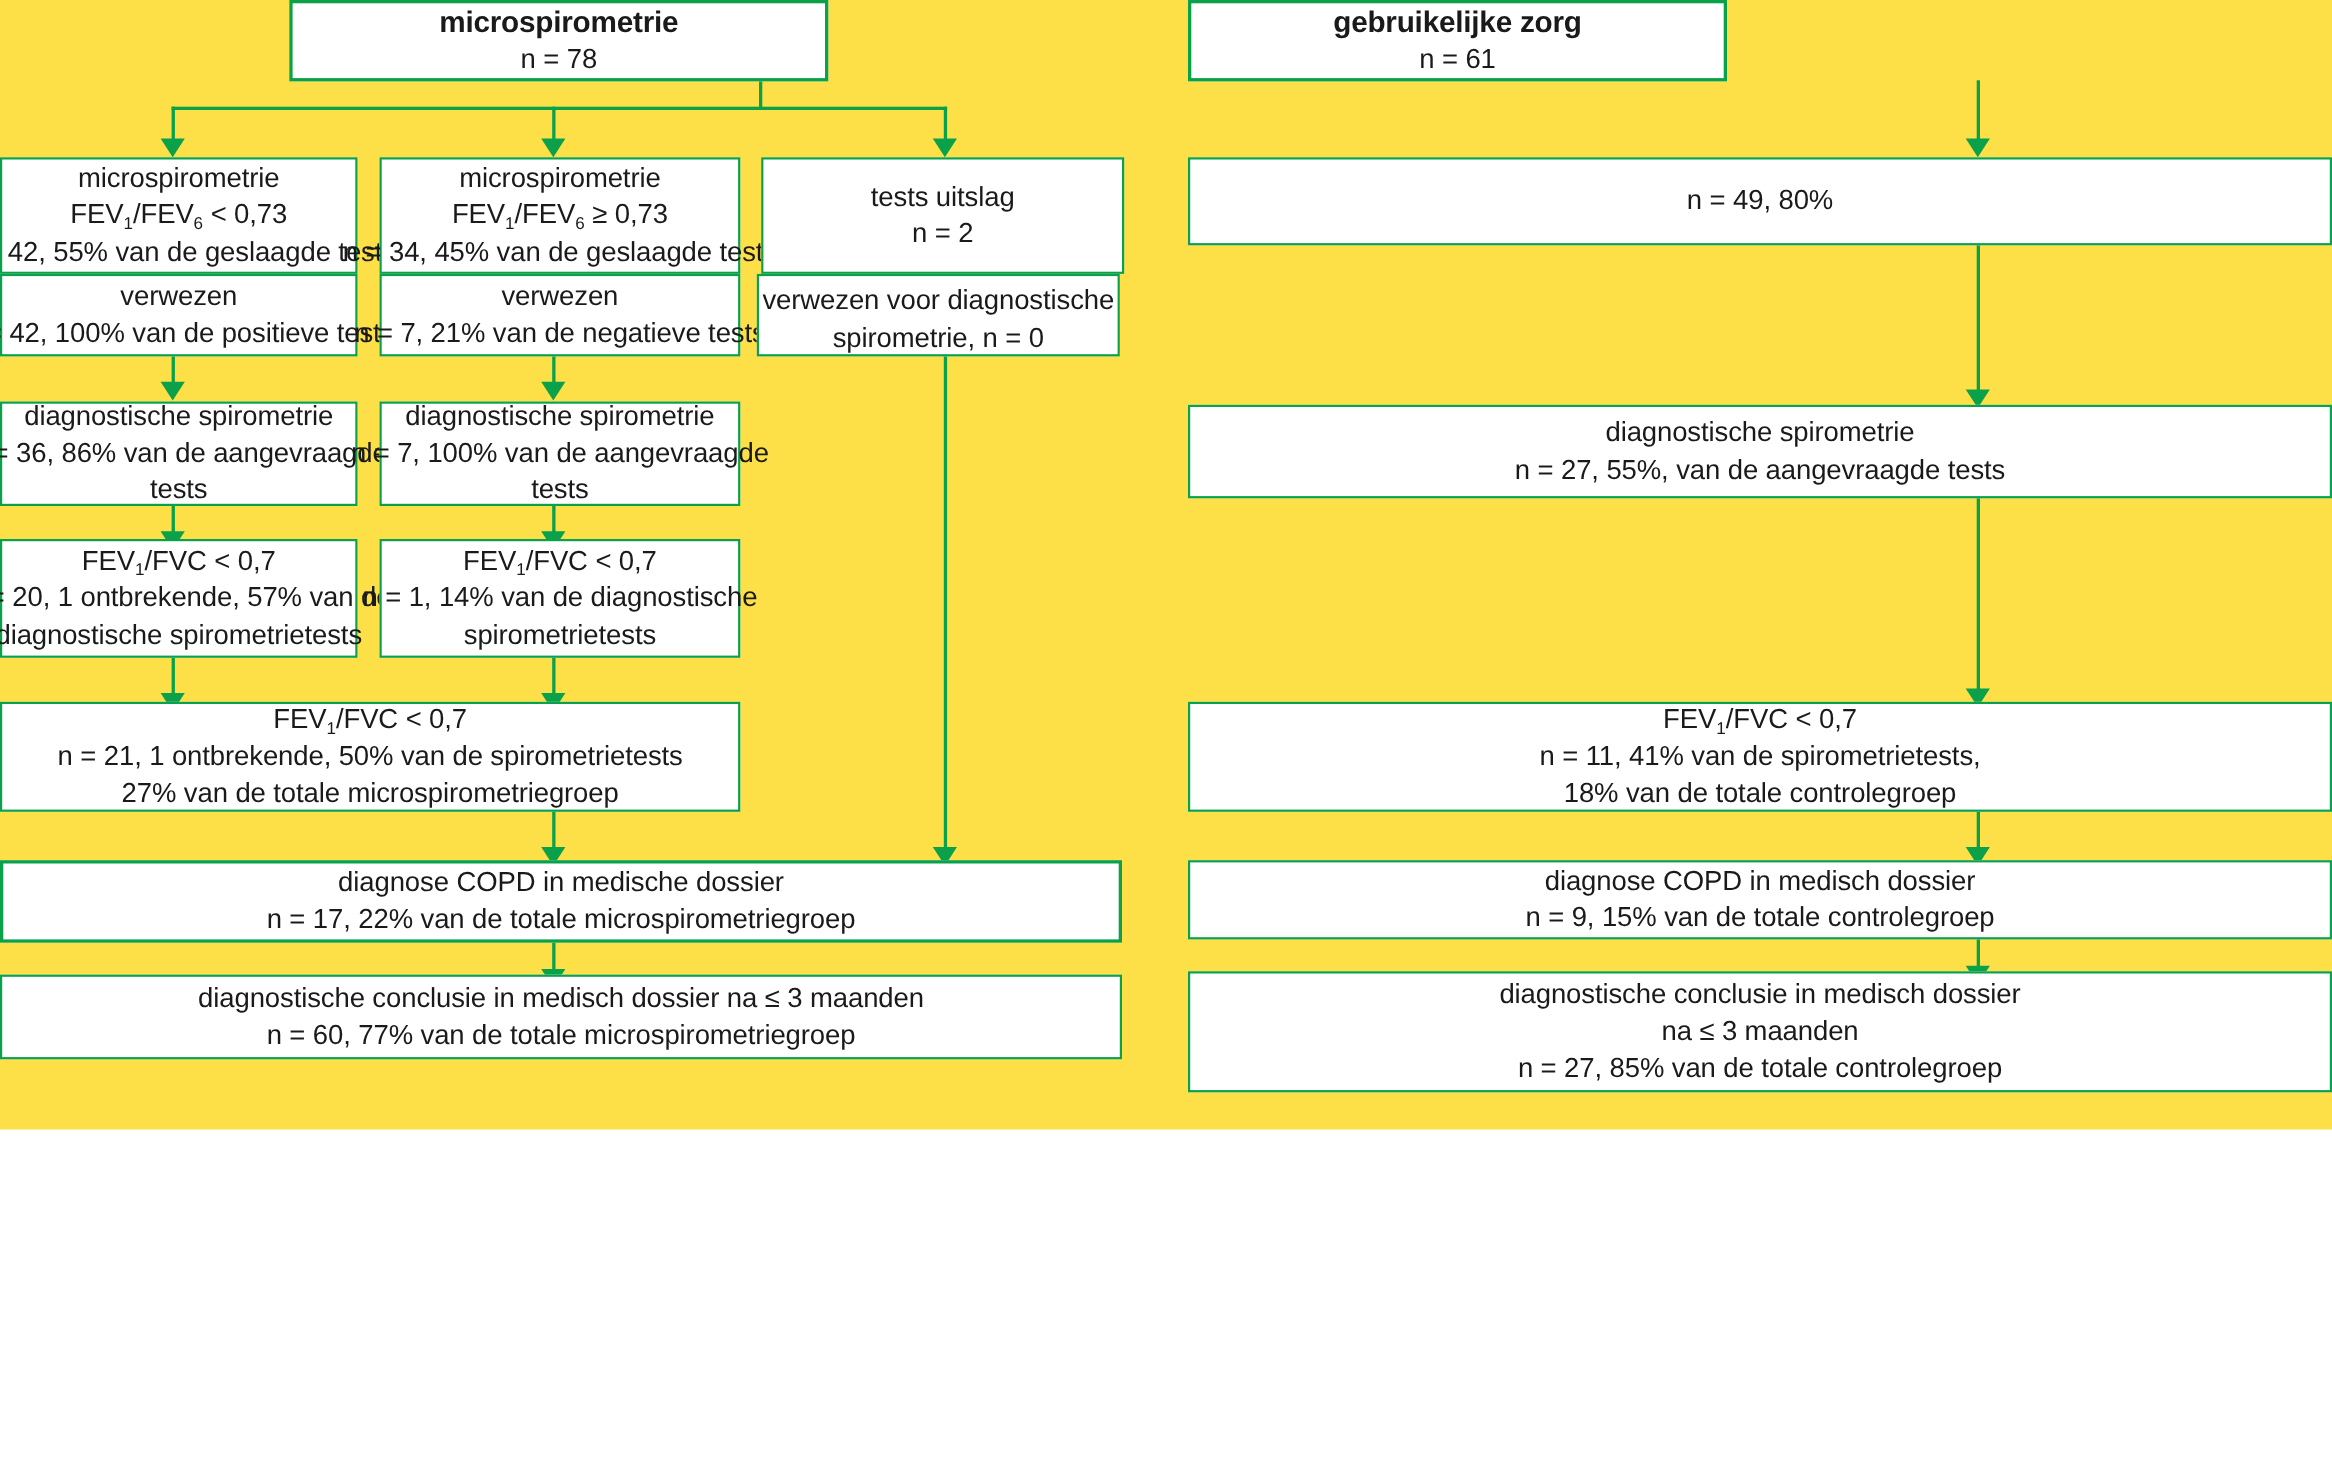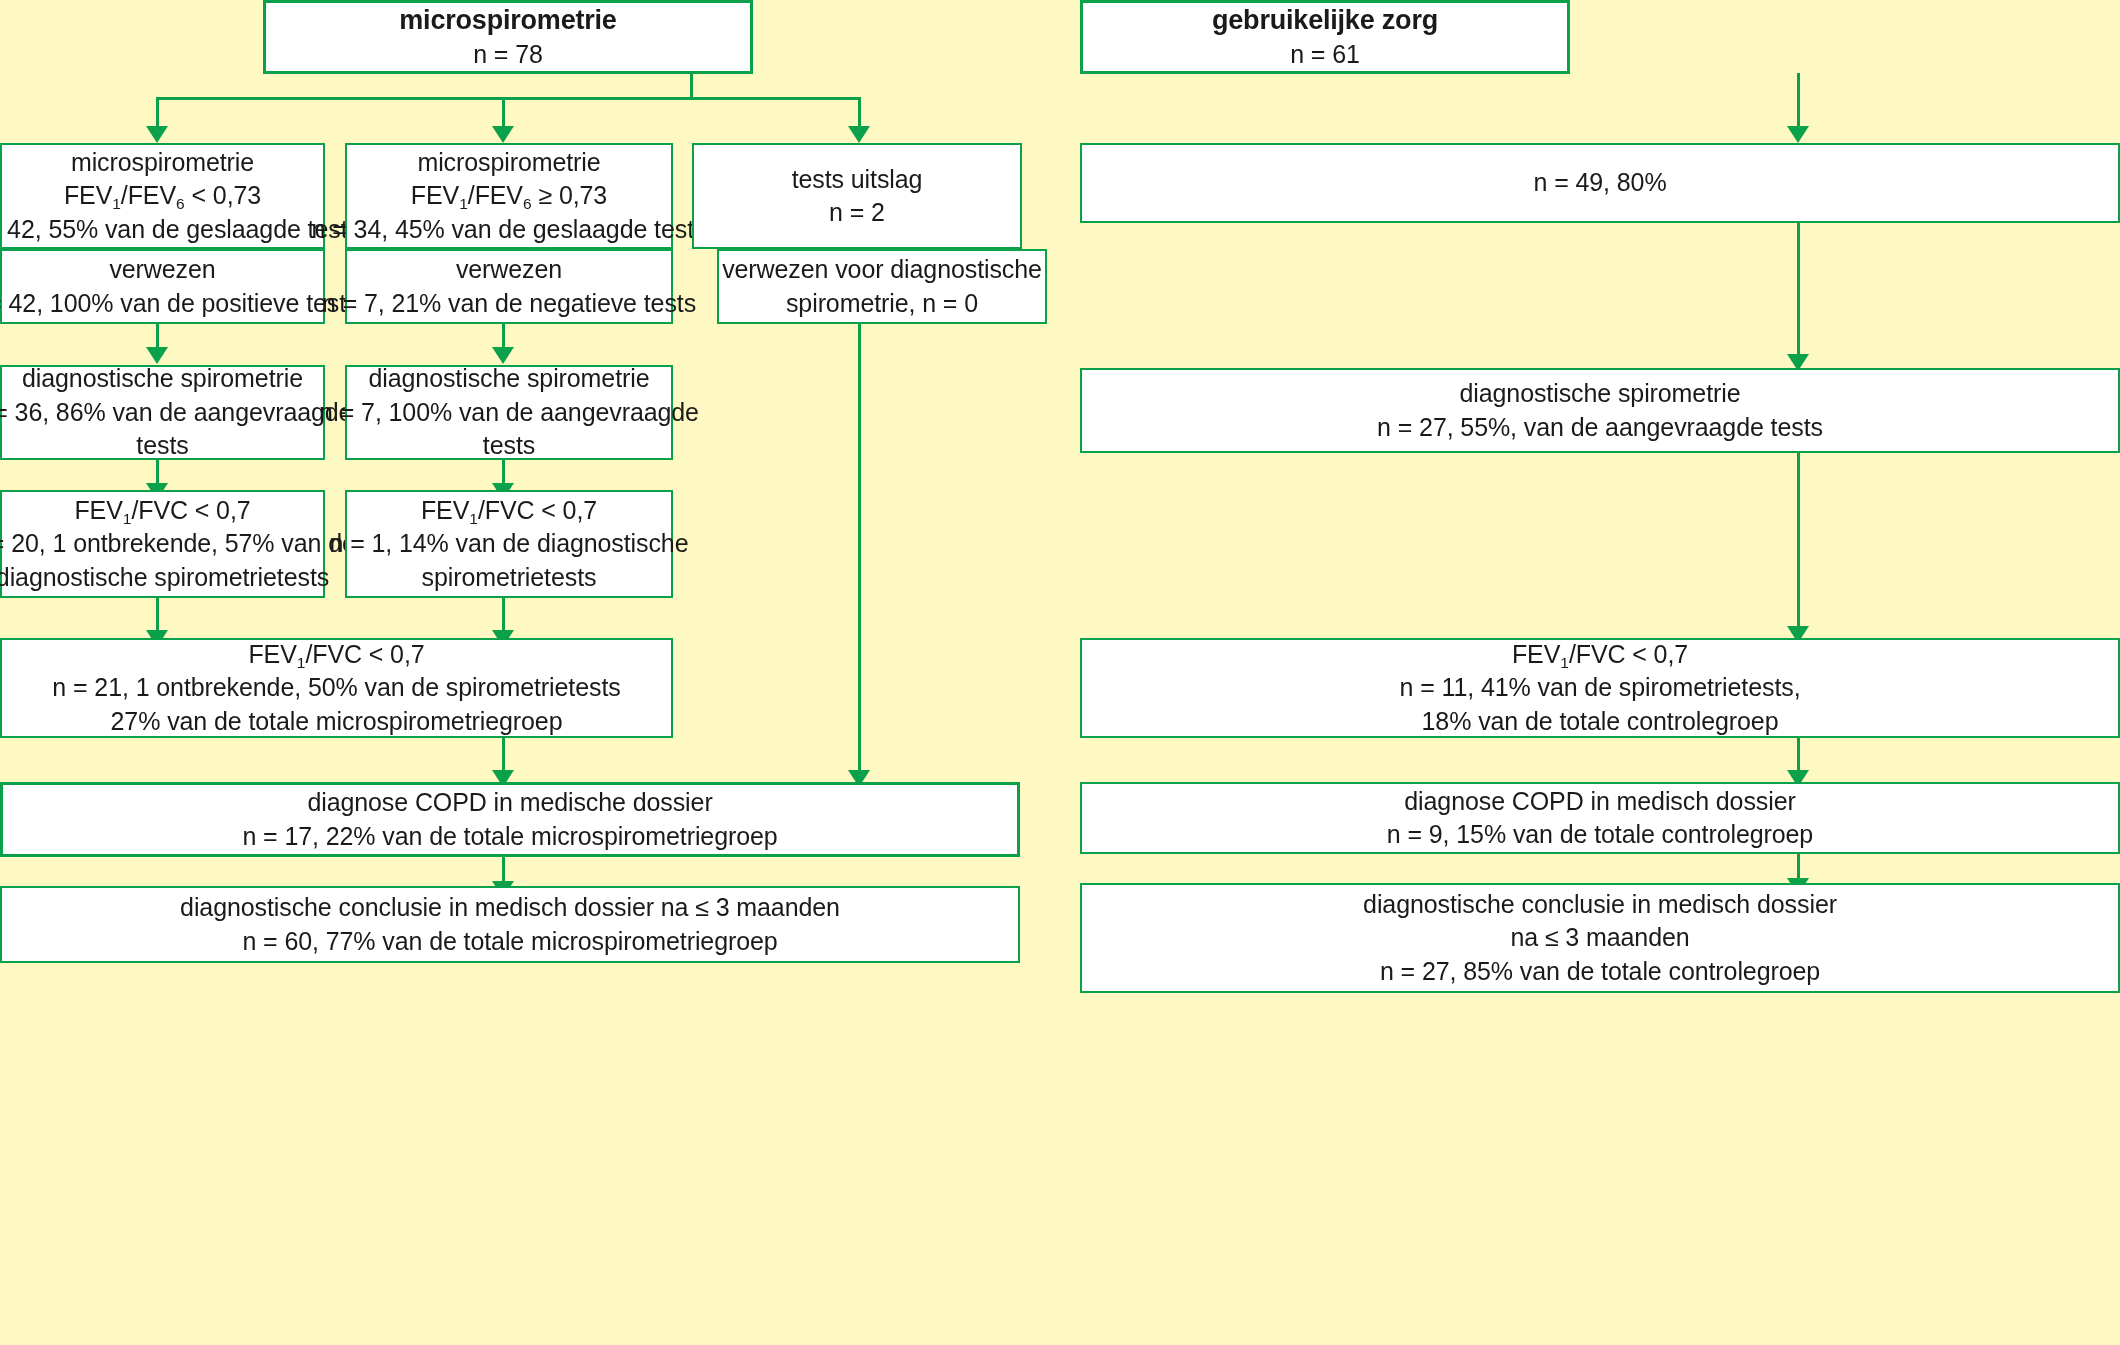--- a/index.html
+++ b/index.html
@@ -6,22 +6,22 @@
     margin: 0;
     padding: 0;
     background: #ffffff;
   }
   body {
     font-family: "Liberation Sans", "DejaVu Sans", sans-serif;
   }
   #canvas {
     position: relative;
     width: 2120px;
-    height: 1345px;
-    background: #fef9c3;
+    height: 1027px;
+    background: #fde047;
     overflow: hidden;
   }
   
   .box {
     position: absolute;
     box-sizing: border-box;
     border: 3px solid #0aa14a;
     background: #ffffff;
     display: flex;
     flex-direction: column;
@@ -146,21 +146,21 @@
   <div class="box thin" style="left:0px; top:249px; width:325px; height:75px;">
     <span class="ln">verwezen</span>
     <span class="ln">n = 42, 100% van de positieve tests</span>
   </div>
 
   <div class="box thin" style="left:345px; top:249px; width:328px; height:75px;">
     <span class="ln">verwezen</span>
     <span class="ln">n = 7, 21% van de negatieve tests</span>
   </div>
 
-  <div class="box thin" style="left:717px; top:249px; width:330px; height:75px;">
+  <div class="box thin" style="left:688px; top:249px; width:330px; height:75px;justify-content:space-between;">
     <span class="ln">verwezen voor diagnostische</span>
     <span class="ln">spirometrie, n = 0</span>
   </div>
 
   <div class="box thin" style="left:0px; top:365px; width:325px; height:95px;">
     <span class="ln">diagnostische spirometrie</span>
     <span class="ln">n = 36, 86% van de aangevraagde</span>
     <span class="ln">tests</span>
   </div>
 

